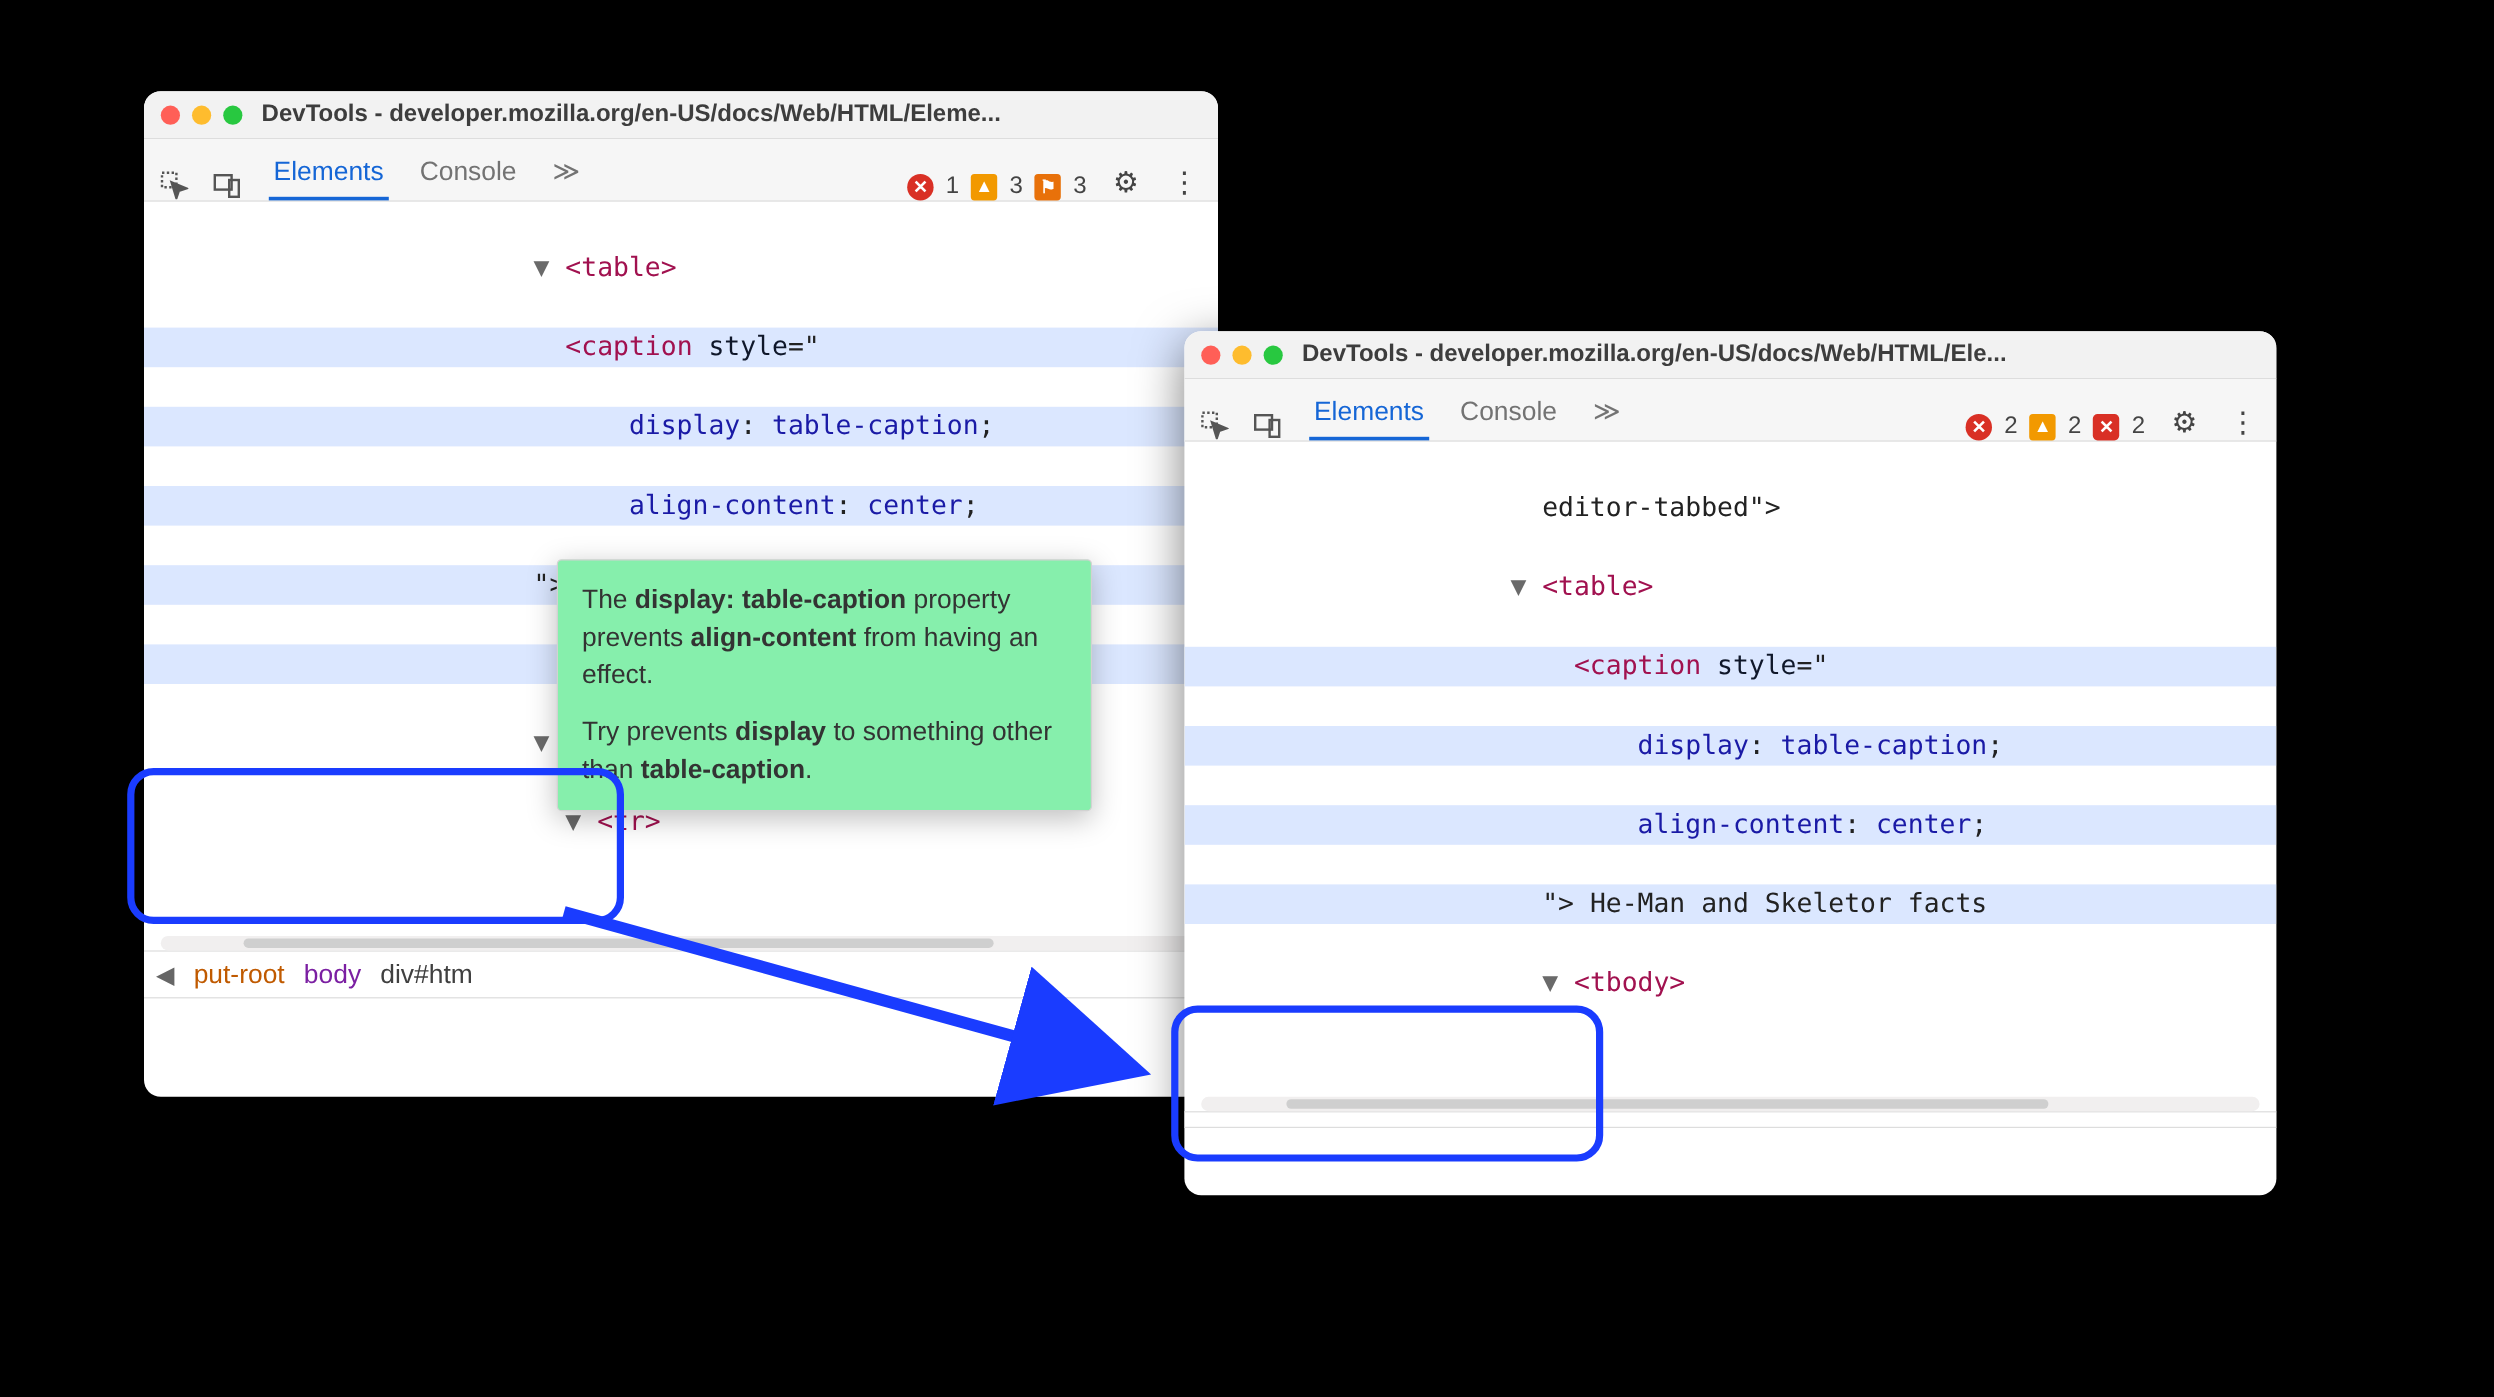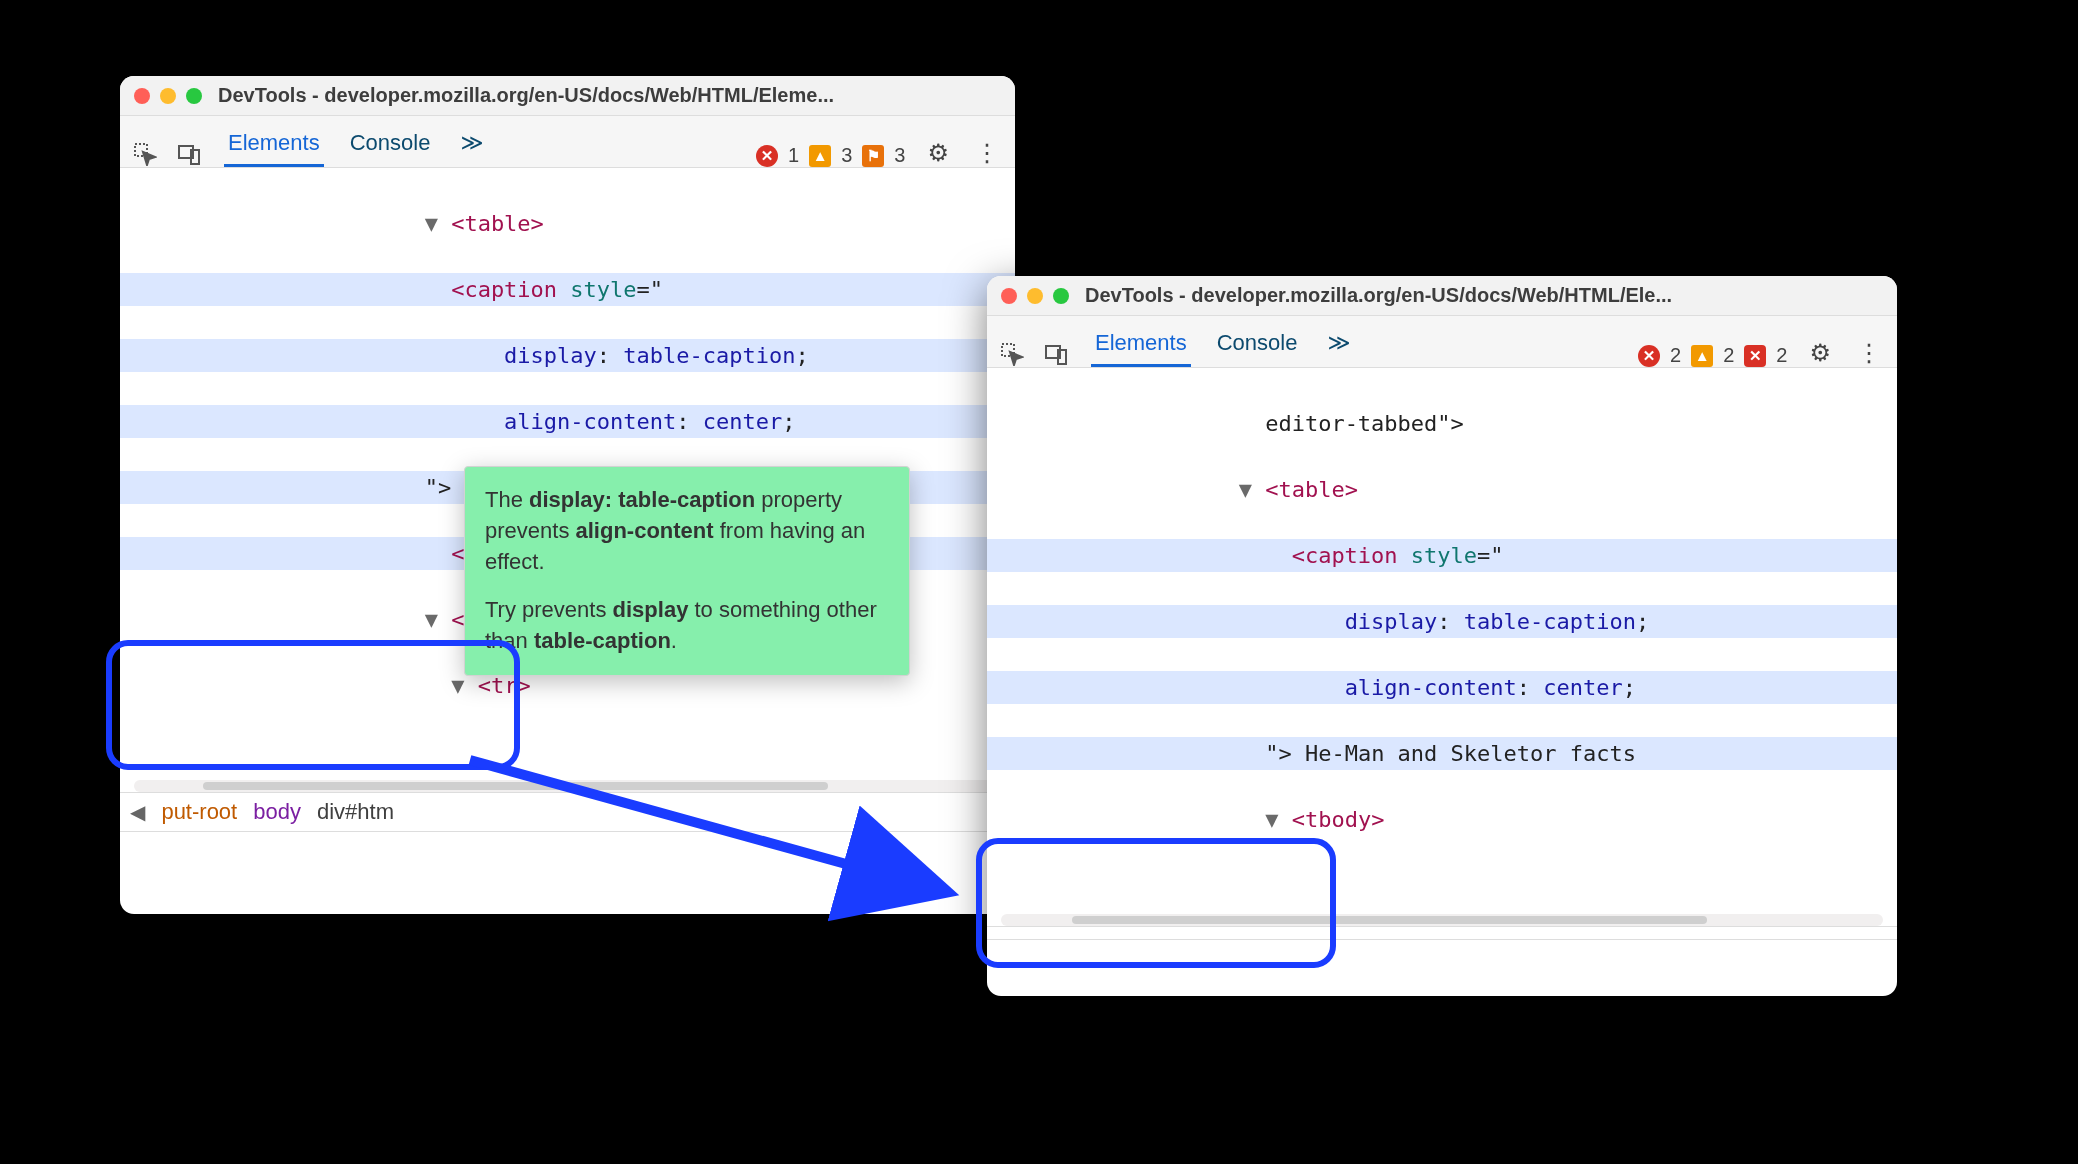--- a/index.html
+++ b/index.html
@@ -40,42 +40,42 @@
     display:flex; align-items:flex-end;
     border-bottom: 1px solid #ddd;
     background:#f6f6f6;
     padding: 0 12px;
     gap: 18px;
     font-size: 22px;
     color:#444;
   }
   .tb-icon { width:26px; height:26px; display:inline-flex; align-items:center; justify-content:center; color:#555; }
   .tabs { display:flex; gap:22px; margin-left: 4px; }
-  .tab { padding: 10px 4px 8px; font-size:22px; color:#0c4a6e; }
+  .tab { padding: 10px 4px 8px; font-size:22px; color:#737373; }
   .tab.active { color:#1566d6; border-bottom: 3px solid #1566d6; font-weight:500; }
   .spacer { flex:1; }
   .counts { display:flex; gap:10px; align-items:center; font-size:20px;}
   .ico { width:22px; height:22px; border-radius:50%; display:inline-flex; align-items:center; justify-content:center; font-size:15px; font-weight:700; color:#fff;}
   .ico.err{background:#d93025;} .ico.warn{background:#f29900;border-radius:3px;} .ico.flag{background:#e8710a;border-radius:3px;}
   .ico.err2{background:#d93025;border-radius:4px;}
   .gear, .kebab { font-size:24px; color:#444; padding:0 4px;}
 
   .dom {
     font-family: "SF Mono", Menlo, Consolas, monospace;
     font-size: 22px;
     line-height: 1.5;
     padding: 6px 0 8px;
     white-space: pre;
     overflow: hidden;
   }
-  .dom .ln { }
+  .dom .ln { padding-left: 20px; }
   .sel { background: #dbe7ff; }
   .tri { color:#6a6a6a; }
   .tag { color: #a1114f; }
-  .attr { color: #0f766e; }
+  .attr { color: #0f172a; }
   .val  { color: #1a1aa6; }
   .txt  { color: #222; }
   .ghost{ color:#9a9a9a; }
 
   .scroll-hint { height:12px; background:#f1efef; border-radius:6px; margin:4px 14px 0; position:relative;}
   .scroll-hint::after{content:"";position:absolute;left:8%;right:20%;top:2px;bottom:2px;background:#cfcfcf;border-radius:4px;}
 
   .crumbs {
     display:flex; align-items:center; gap:16px;
     font-size:22px; color:#404040;

